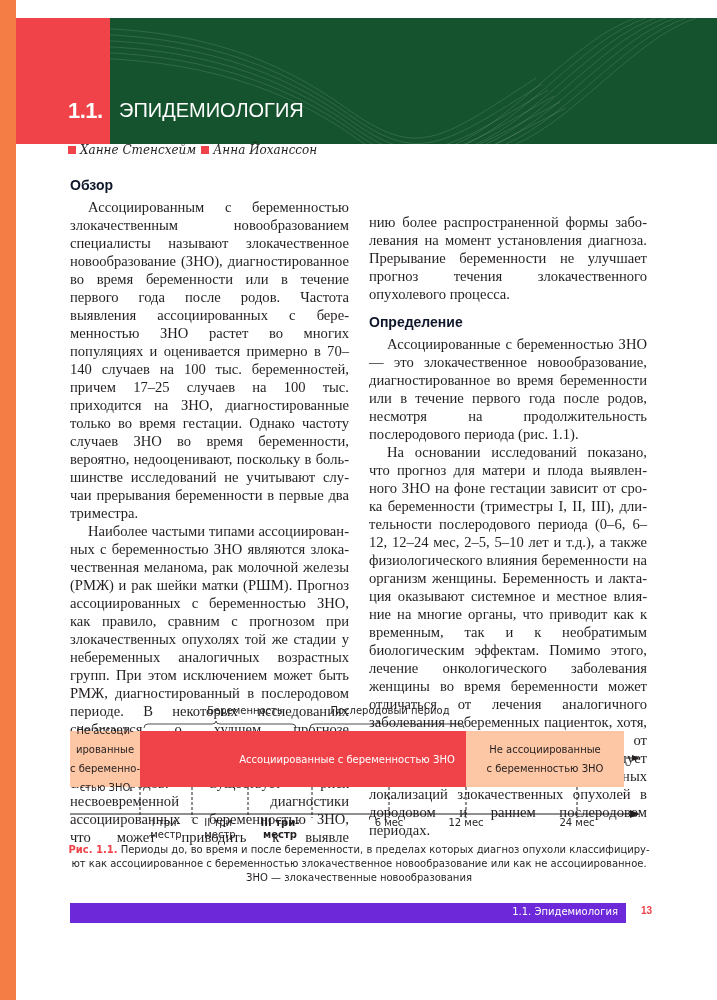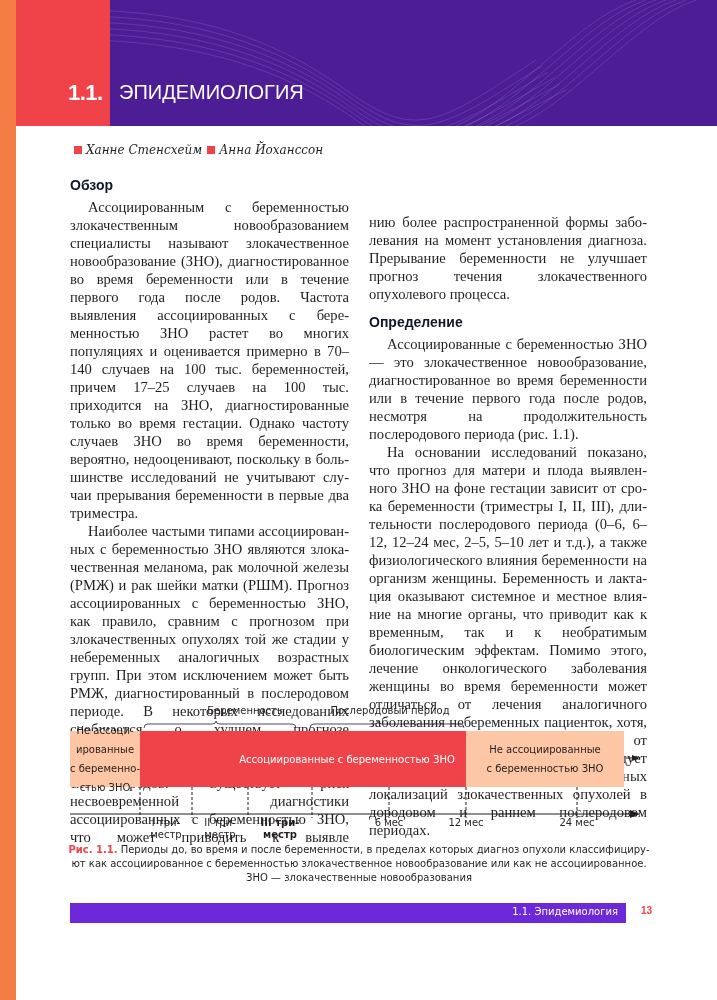--- a/index.html
+++ b/index.html
@@ -1,23 +1,23 @@
 <!DOCTYPE html>
 <html><head>
 <meta charset="utf-8">
 <style>
   html, body { margin: 0; padding: 0; }
   body { width: 717px; height: 1000px; position: relative; background: #ffffff; overflow: hidden; font-family: "DejaVu Serif", serif; color: #231f20; }
   .left-strip { position: absolute; left: 0; top: 0; width: 16px; height: 1000px; background: #f47d45; }
-  .header { position: absolute; left: 16px; top: 0; width: 701px; height: 126px; background: #4c1d95; overflow: hidden; }
+  .header { position: absolute; left: 16px; top: 18px; width: 701px; height: 126px; background: #14532d; overflow: hidden; }
   .header svg.waves { position: absolute; left: 0; top: 0; width: 701px; height: 126px; }
   .header .num-block { position: absolute; left: 0; top: 0; width: 94px; height: 126px; background: #ef4249; }
   .header .num { position: absolute; left: 52px; top: 80px; font-family: "Liberation Sans", sans-serif; font-weight: bold; font-size: 22px; color: #fff; letter-spacing: -0.5px; }
   .header .title { position: absolute; left: 103px; top: 81px; font-family: "Liberation Sans", sans-serif; font-weight: normal; font-size: 20px; color: #fff; letter-spacing: 0px; }
-  .authors { position: absolute; left: 74px; top: 143px; font-family: "DejaVu Serif", serif; font-style: italic; font-size: 12px; color: #231f20; display: flex; align-items: center; }
+  .authors { position: absolute; left: 68px; top: 143px; font-family: "DejaVu Serif", serif; font-style: italic; font-size: 12px; color: #231f20; display: flex; align-items: center; }
   .authors .sq { display: inline-block; width: 8px; height: 8px; background: #ef4249; margin-right: 4px; }
   .authors .author { margin-right: 5px; }
   .col { position: absolute; font-family: "Liberation Serif", serif; font-size: 14.6px; line-height: 18px; text-align: justify; hyphens: manual; }
   .col.left { left: 70px; top: 176px; width: 279px; }
   .col.right { left: 369px; top: 176px; width: 278px; margin-top: 37px; }
   .col h2 { margin: 0 0 4px 0; font-family: "Liberation Sans", sans-serif; font-weight: bold; font-size: 14px; color: #0f172a; line-height: 18px; }
   .col p { margin: 0; text-indent: 18px; }
   .col .spacer { height: 10px; }
   .figure { position: absolute; left: 60px; top: 700px; width: 600px; height: 140px; font-family: "DejaVu Sans", sans-serif; }
   .fig-label { position: absolute; font-size: 10px; color: #231f20; text-align: center; line-height: 12px; }

